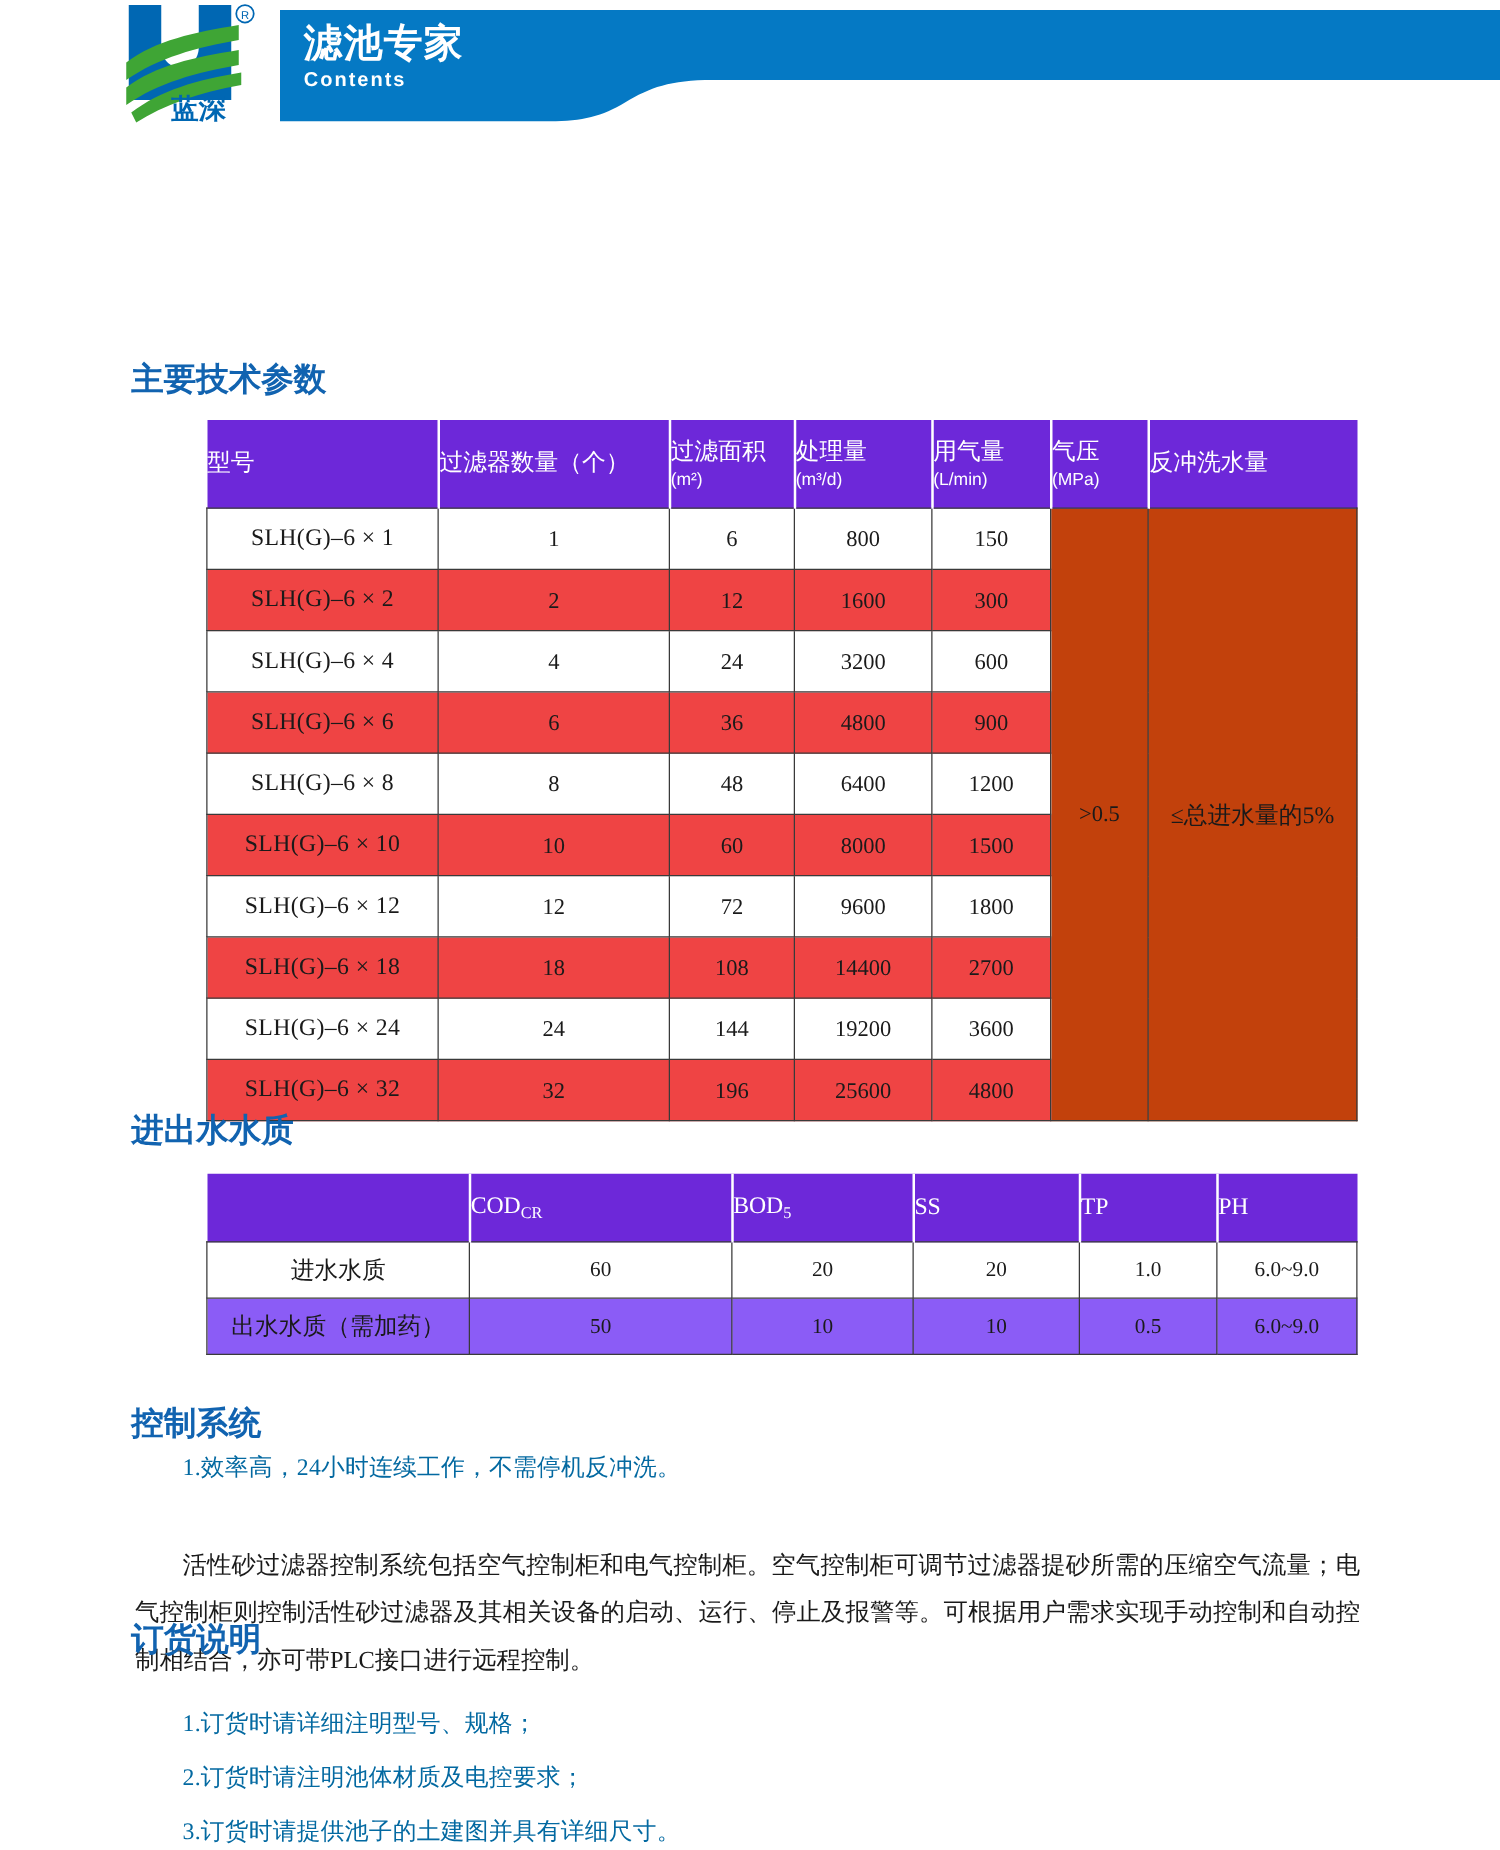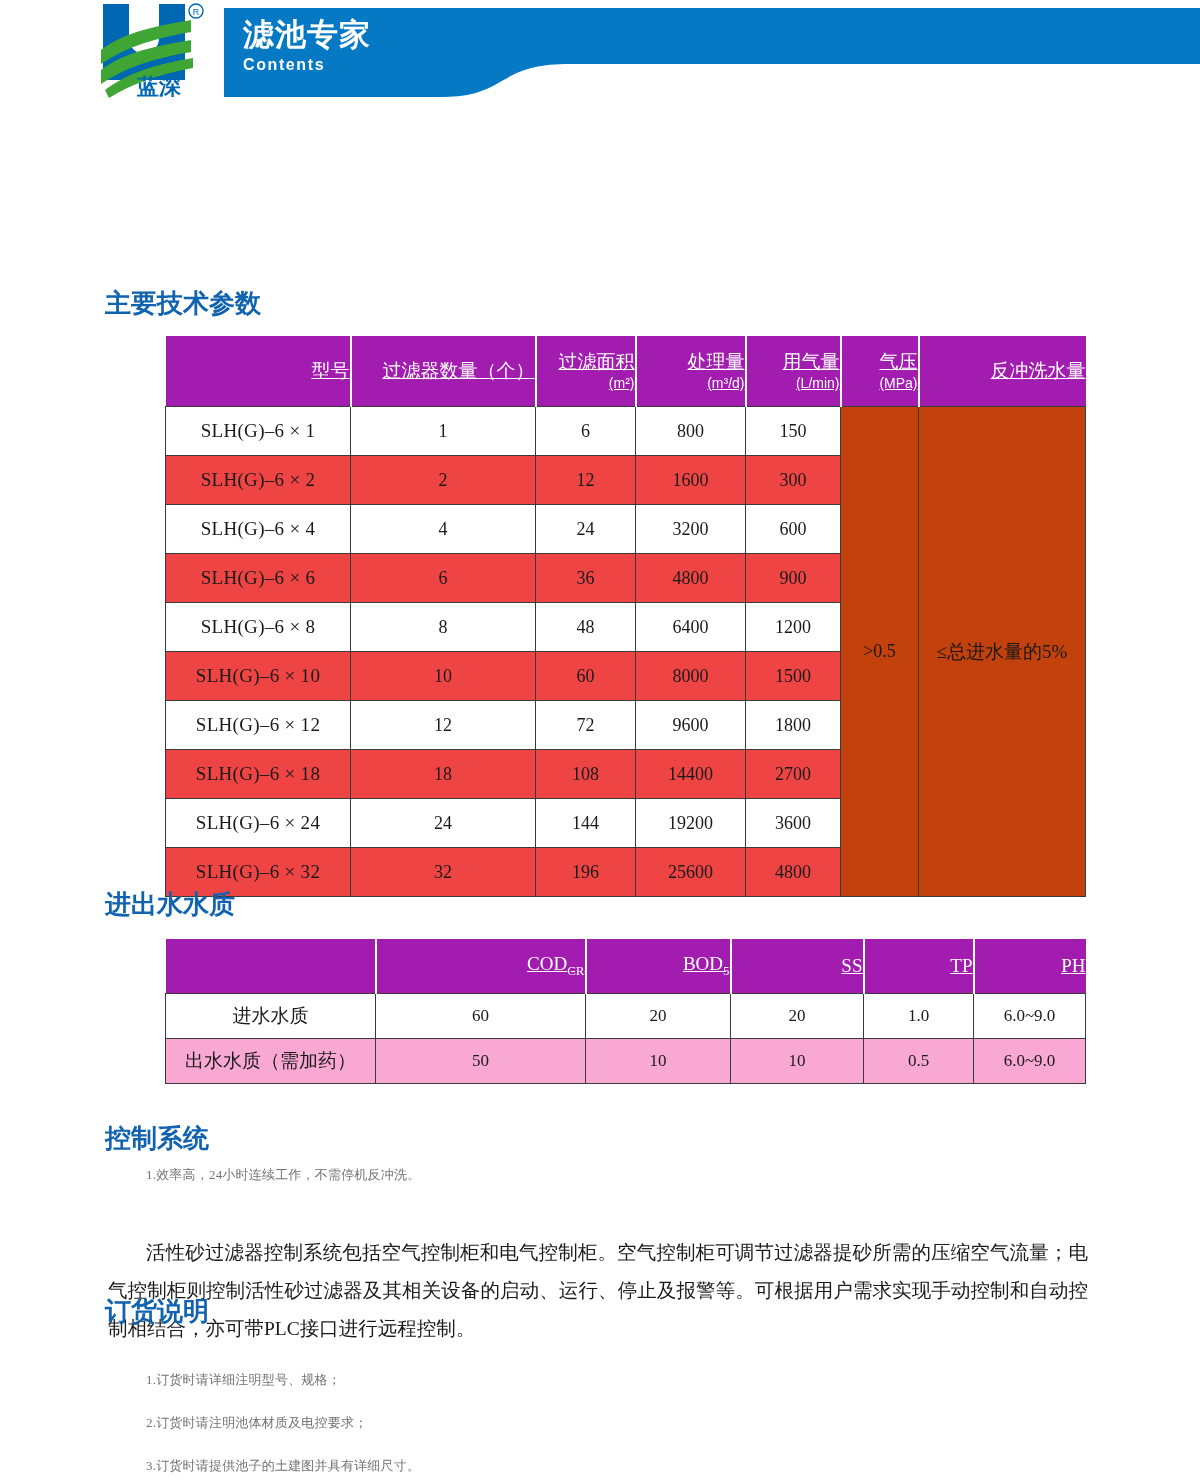--- a/index.html
+++ b/index.html
@@ -80,33 +80,32 @@
     left: 165px;
     top: 232px;
     width: 920px;
   }
   table.wq-table {
     left: 165px;
     top: 835px;
     width: 920px;
   }
   th {
-    background: #a21caf;
+    background: #6d28d9;
     color: #ffffff;
     font-family: "Liberation Serif", "DejaVu Serif", serif;
     font-weight: normal;
     font-size: 19px;
-    text-align: right;
+    text-align: left;
     vertical-align: middle;
     border-left: 2px solid #ffffff;
     border-right: 2px solid #ffffff;
     border-top: none;
     border-bottom: none;
     padding: 0;
-    text-decoration: underline;
   }
   th:first-child { border-left: none; }
   th:last-child  { border-right: none; }
   th .unit {
     display: block;
     font-family: "Liberation Sans", "DejaVu Sans", sans-serif;
     font-size: 14px;
     line-height: 17px;
     margin-top: 1px;
   }
@@ -130,34 +129,34 @@
   .spec-table tbody tr.alt td { background: #ef4444; }
   td.model { font-size: 19px; letter-spacing: 0.3px; }
   td.merged {
     font-size: 18px;
     background: #c2410c;
     margin-top: 12px;
   }
   td.merged.cn { font-size: 19px; }
 
   .wq-table tbody tr { height: 45px; }
-  .wq-table tbody tr.alt td { background: #f9a8d4; }
+  .wq-table tbody tr.alt td { background: #8b5cf6; }
   .wq-table td.rowhead { font-size: 19px; }
   .wq-table td { font-size: 17px; }
   .hdr-sub {
     font-size: 13px;
     vertical-align: sub;
   }
 
   
   .body-text {
     position: absolute;
     font-family: "Liberation Serif", "DejaVu Serif", serif;
-    font-size: 13px;
-    color: #737373;
+    font-size: 19px;
+    color: #0369a1;
     line-height: 38px;
     letter-spacing: 0.2px;
   }
   .indent1 { text-indent: 38px; }
 
   .para-block {
     position: absolute;
     font-family: "Liberation Serif", "DejaVu Serif", serif;
     font-size: 19.5px;
     color: #1a1a1a;

